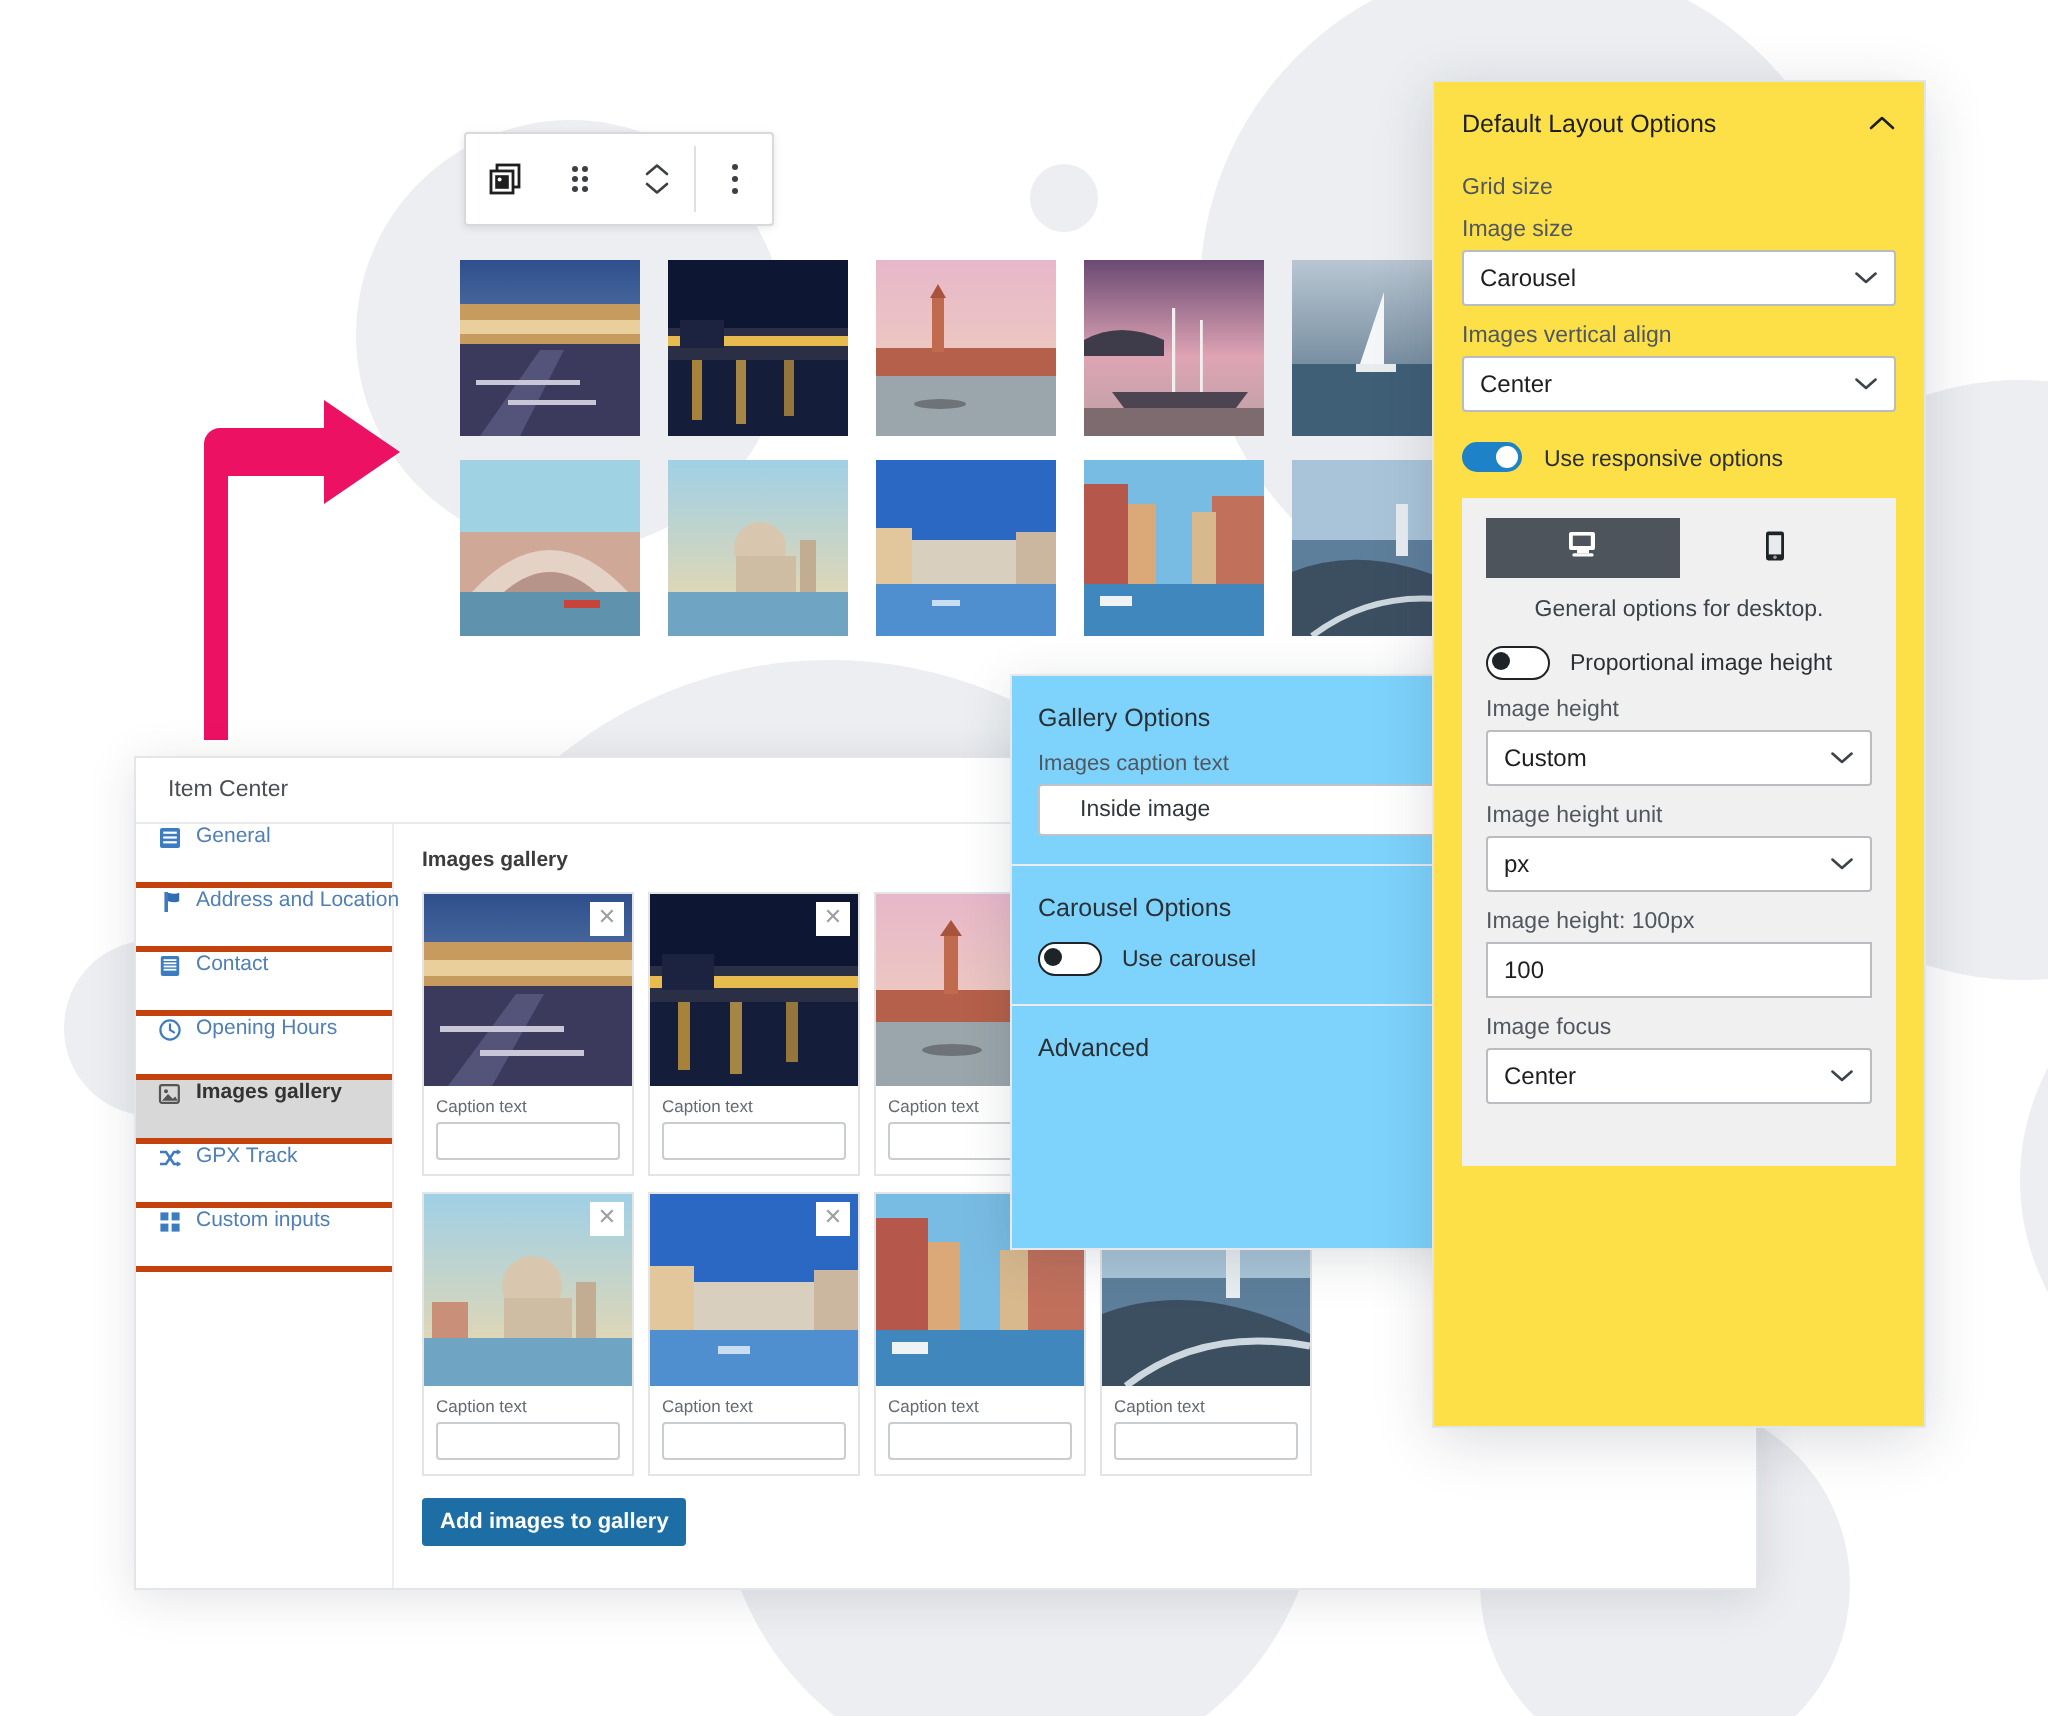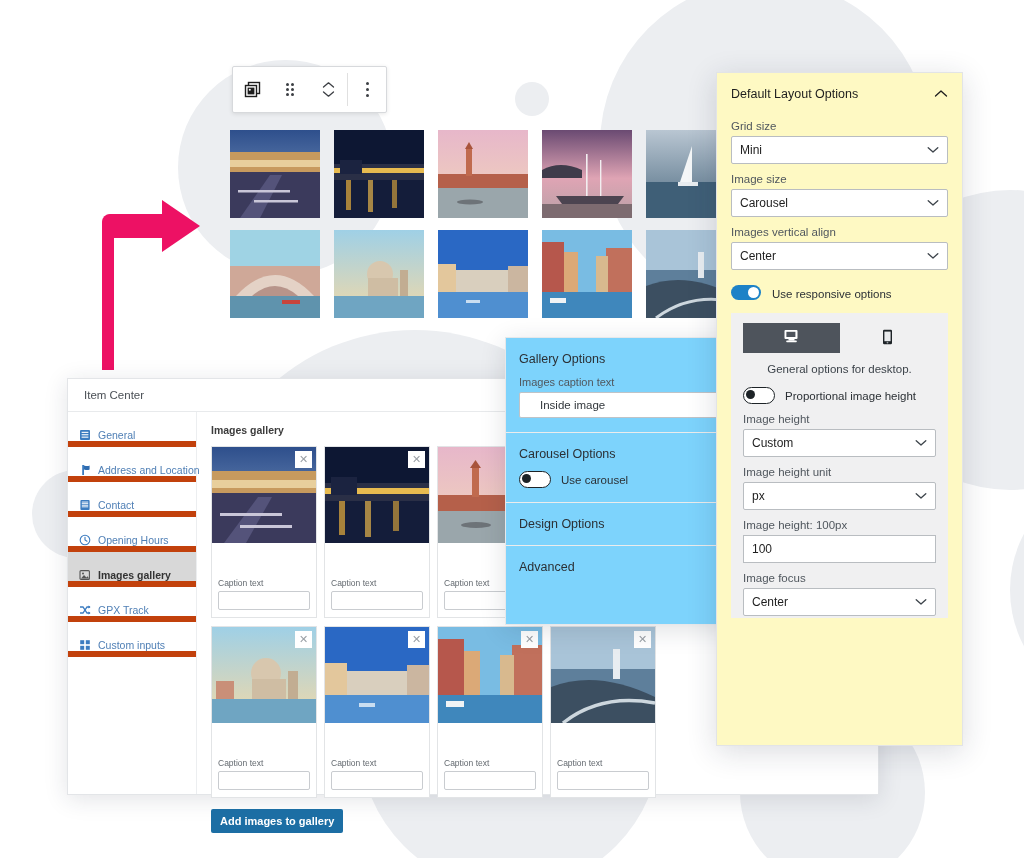--- a/index.html
+++ b/index.html
@@ -56,41 +56,41 @@
     background:#fff;border:1px solid #e3e5e8;
     box-shadow:0 4px 22px rgba(30,40,60,.13);
   }
   .win-main-title{
     height:32px;display:flex;align-items:center;padding:0 0 0 16px;
     font-size:11.5px;color:#4a4f55;border-bottom:1px solid #e8eaec;
   }
   .win-main-body{display:flex;height:382px;}
   .side-nav{width:128px;border-right:1px solid #eceef0;background:#fff;flex:0 0 128px;}
   .nav-item{
-    display:flex;align-items:flex-end;gap:7px;height:29px;padding:0 6px 0 10px;
-    font-size:10.5px;color:#4f7fb5;border-bottom:6px solid #c2410c;white-space:nowrap;
+    display:flex;align-items:flex-start;gap:7px;height:29px;padding:0 6px 0 10px;
+    font-size:10.5px;color:#4f7fb5;border-bottom:3px solid #c2410c;white-space:nowrap;
   }
   .nav-item.active{background:#d8d8d8;color:#333;font-weight:600;}
   .nav-ico{width:13px;height:13px;flex:0 0 13px;display:flex;align-items:center;justify-content:center;}
   .nav-ico svg{display:block;}
 
   
   .gal-area{flex:1;padding:12px 14px;position:relative;}
   .gal-title{font-size:10.5px;font-weight:700;color:#3c3c3c;margin-bottom:10px;}
   .gal-rows{display:flex;flex-direction:column;gap:8px;}
   .gal-row{display:flex;gap:7px;}
   .gal-card{width:104px;background:#fff;border:1px solid #e2e4e6;}
   .gal-thumb{position:relative;height:96px;overflow:hidden;background:#ccd;}
   .gal-thumb .ph{width:100%;height:100%;display:block;}
   .gal-x{
     position:absolute;right:4px;top:4px;width:17px;height:17px;background:#fff;
     display:flex;align-items:center;justify-content:center;
     font-size:11px;color:#9aa0a6;line-height:1;
   }
-  .gal-cap-lbl{font-size:8.5px;color:#646a70;padding:5px 6px 3px;margin-top:30px;}
+  .gal-cap-lbl{font-size:8.5px;color:#646a70;padding:5px 6px 3px;}
   .gal-input{
     margin:0 6px 7px;height:17px;border:1px solid #c9ccd0;background:#fff;border-radius:2px;
   }
   .add-btn{
     margin-top:11px;display:inline-block;background:#1c6ea4;color:#fff;
     font-size:11px;font-weight:700;padding:6px 9px;border-radius:2px;
   }
 
   
   .win-gallery{
@@ -111,42 +111,42 @@
   .toggle-row{display:flex;align-items:center;gap:10px;}
   .tg{width:30px;height:15px;border-radius:9px;position:relative;flex:0 0 30px;}
   .tg.off{background:#fff;border:1.5px solid #1d2327;}
   .tg.off .knob{position:absolute;left:2px;top:2px;width:9px;height:9px;border-radius:50%;background:#1d2327;}
   .tg.on{background:#1d82c7;}
   .tg.on .knob{position:absolute;right:2px;top:2px;width:11px;height:11px;border-radius:50%;background:#fff;}
   .tg-lbl{font-size:11.5px;color:#2b3035;}
 
   
   .win-layout{
-    position:absolute;left:716px;top:72px;width:245px;height:672px;z-index:18;
-    background:#fef9c3;border:1px solid #e2e4e6;
+    position:absolute;left:716px;top:40px;width:245px;height:672px;z-index:18;
+    background:#fde047;border:1px solid #e2e4e6;
     box-shadow:0 6px 28px rgba(30,40,60,.16);
     font-size:12px;color:#1e1e1e;
   }
   .lay-head{
     display:flex;align-items:center;justify-content:space-between;
     padding:14px 14px 10px;font-size:12.5px;color:#1e1e1e;
   }
   .lay-body{padding:0 14px 12px;}
   .f-lbl{font-size:11.5px;color:#50575e;margin:9px 0 4px;}
   .f-select{
     height:26px;border:1px solid #b9bdc1;border-radius:2px;background:#fff;
     display:flex;align-items:center;justify-content:space-between;
     padding:0 8px;font-size:12px;color:#1e1e1e;
   }
   .f-input{
     height:26px;border:1px solid #b9bdc1;border-radius:0;background:#fff;
     display:flex;align-items:center;padding:0 8px;font-size:12px;color:#1e1e1e;
   }
   .resp-row{display:flex;align-items:flex-end;gap:11px;margin:15px 0 13px;}
-  .resp-box{background:#f0f0f1;padding:10px 12px 2px;margin-top:2px;}
+  .resp-box{background:#f0f0f1;padding:10px 12px 31px;margin-top:2px;}
   .dev-tabs{display:flex;gap:0;align-items:stretch;}
   .dev-tab{
     flex:1;height:30px;display:flex;align-items:center;justify-content:center;
   }
   .dev-tab.active{background:#4e545c;}
   .dev-note{text-align:center;font-size:11.5px;color:#3c434a;margin:10px 0 12px;}
 
   .chev{display:inline-block;}
 </style>
 </head>
@@ -624,49 +624,38 @@
   <div class="gsec">
     <div class="gsec-h">Carousel Options</div>
     <div class="toggle-row">
       <span class="tg off">
           <i class="knob"></i>
         </span>
       <span class="tg-lbl">Use carousel</span>
     </div>
   </div>
 
-  <div class="gsec">
-    <div class="gsec-h plain">Design Options</div>
-  </div>
 
   <div class="gsec">
     <div class="gsec-h plain">Advanced</div>
   </div>
 </div>
 
 <div class="win-layout">
   <div class="lay-head">
     <span>Default Layout Options</span>
     <span class="chev">
       <svg width="14" height="9" viewBox="0 0 14 9">
           <path d="M1.5 7 L7 2 L12.5 7" fill="none" stroke="#1e1e1e" stroke-width="1.3" stroke-linecap="round" stroke-linejoin="round"></path>
         </svg>
     </span>
   </div>
 
   <div class="lay-body">
     <div class="f-lbl">Grid size</div>
-    <div class="f-select">
-      <span>Mini</span>
-      <span>
-        <svg width="12" height="8" viewBox="0 0 12 8">
-            <path d="M1.2 1.8 L6 6 L10.8 1.8" fill="none" stroke="#3c434a" stroke-width="1.3" stroke-linecap="round" stroke-linejoin="round"></path>
-          </svg>
-      </span>
-    </div>
 
     <div class="f-lbl">Image size</div>
     <div class="f-select">
       <span>Carousel</span>
       <span>
         <svg width="12" height="8" viewBox="0 0 12 8">
             <path d="M1.2 1.8 L6 6 L10.8 1.8" fill="none" stroke="#3c434a" stroke-width="1.3" stroke-linecap="round" stroke-linejoin="round"></path>
           </svg>
       </span>
     </div>

